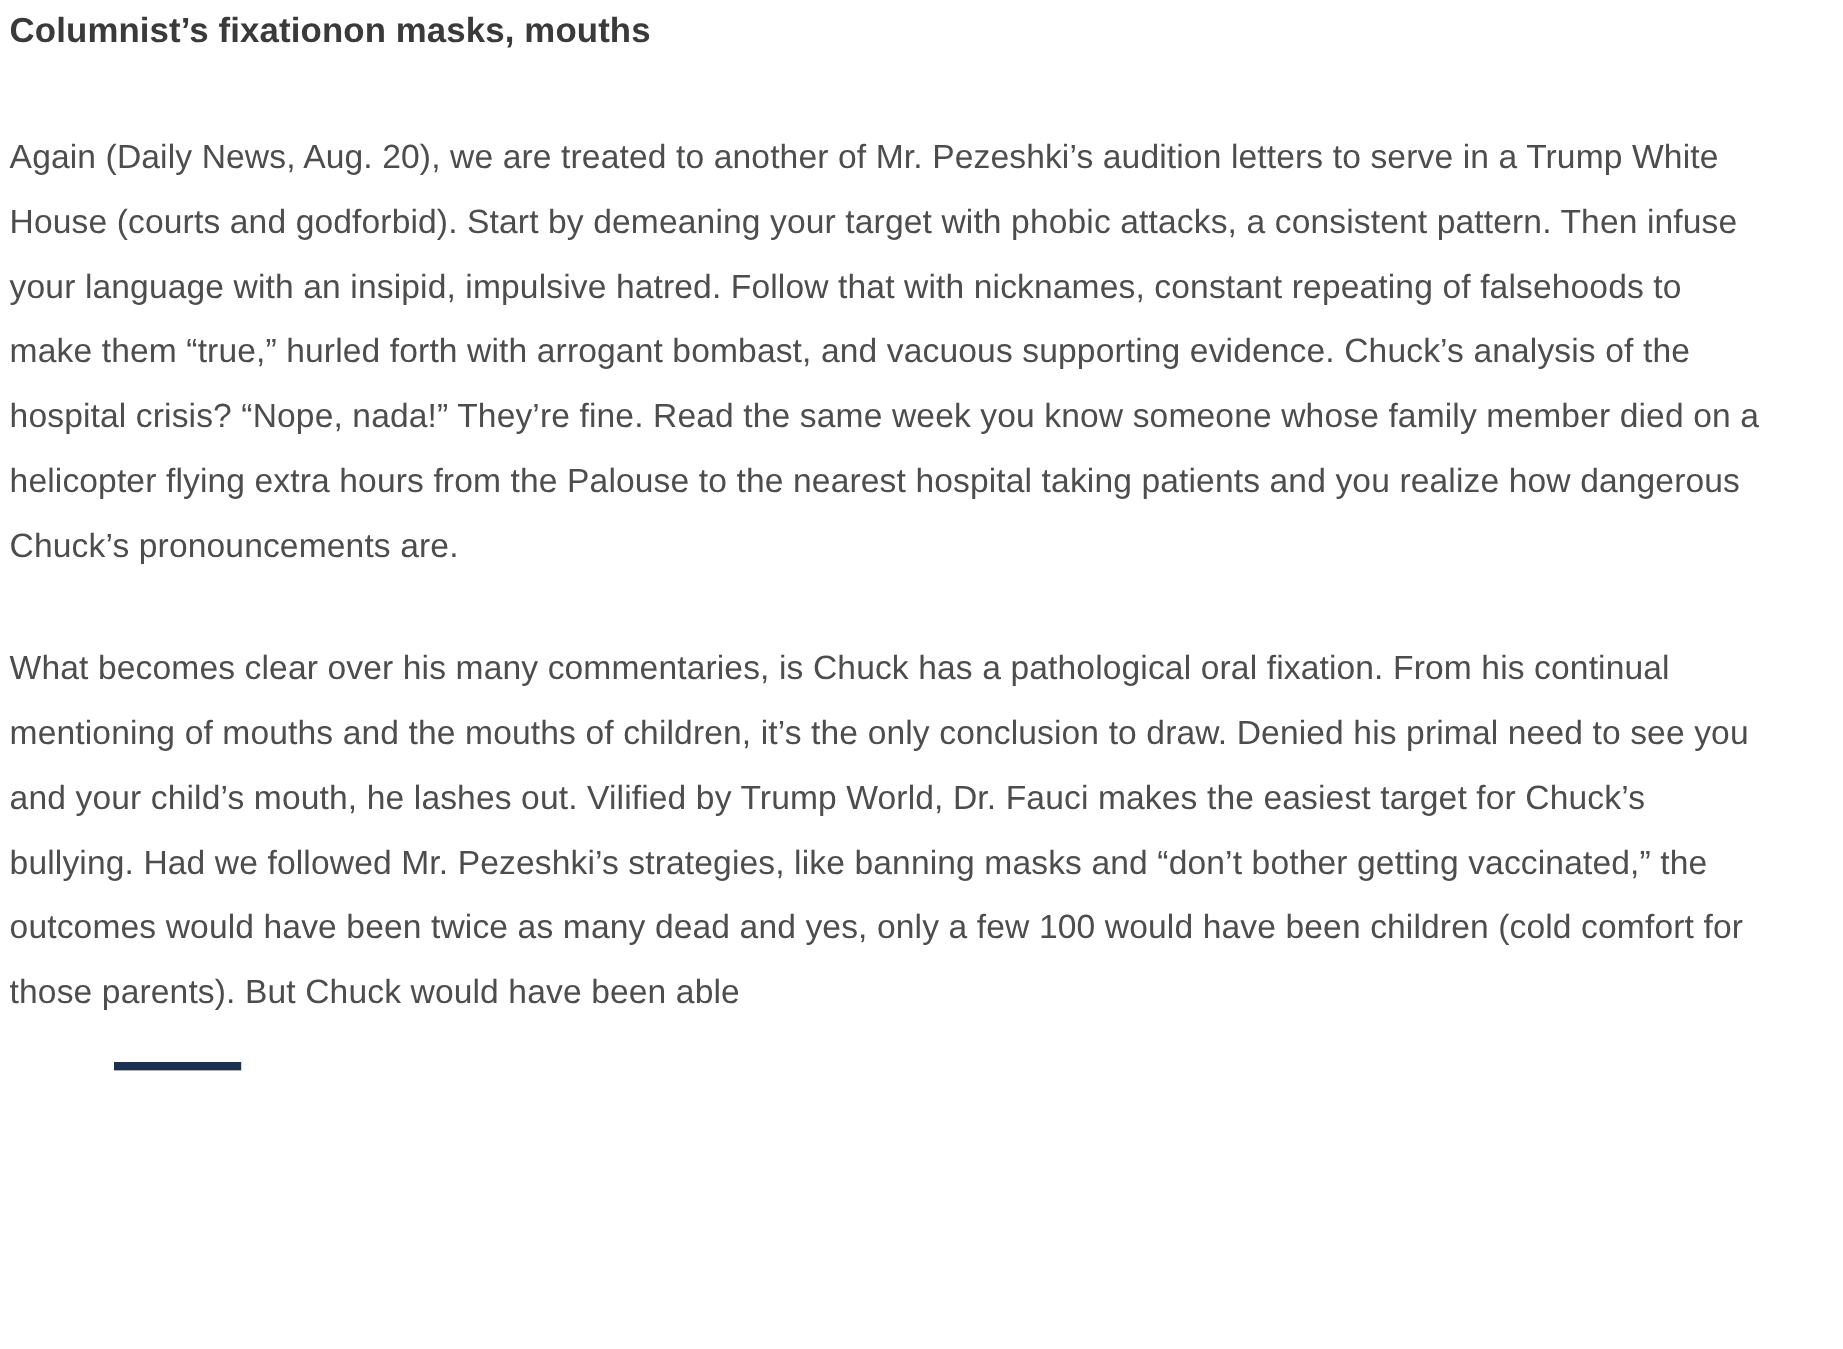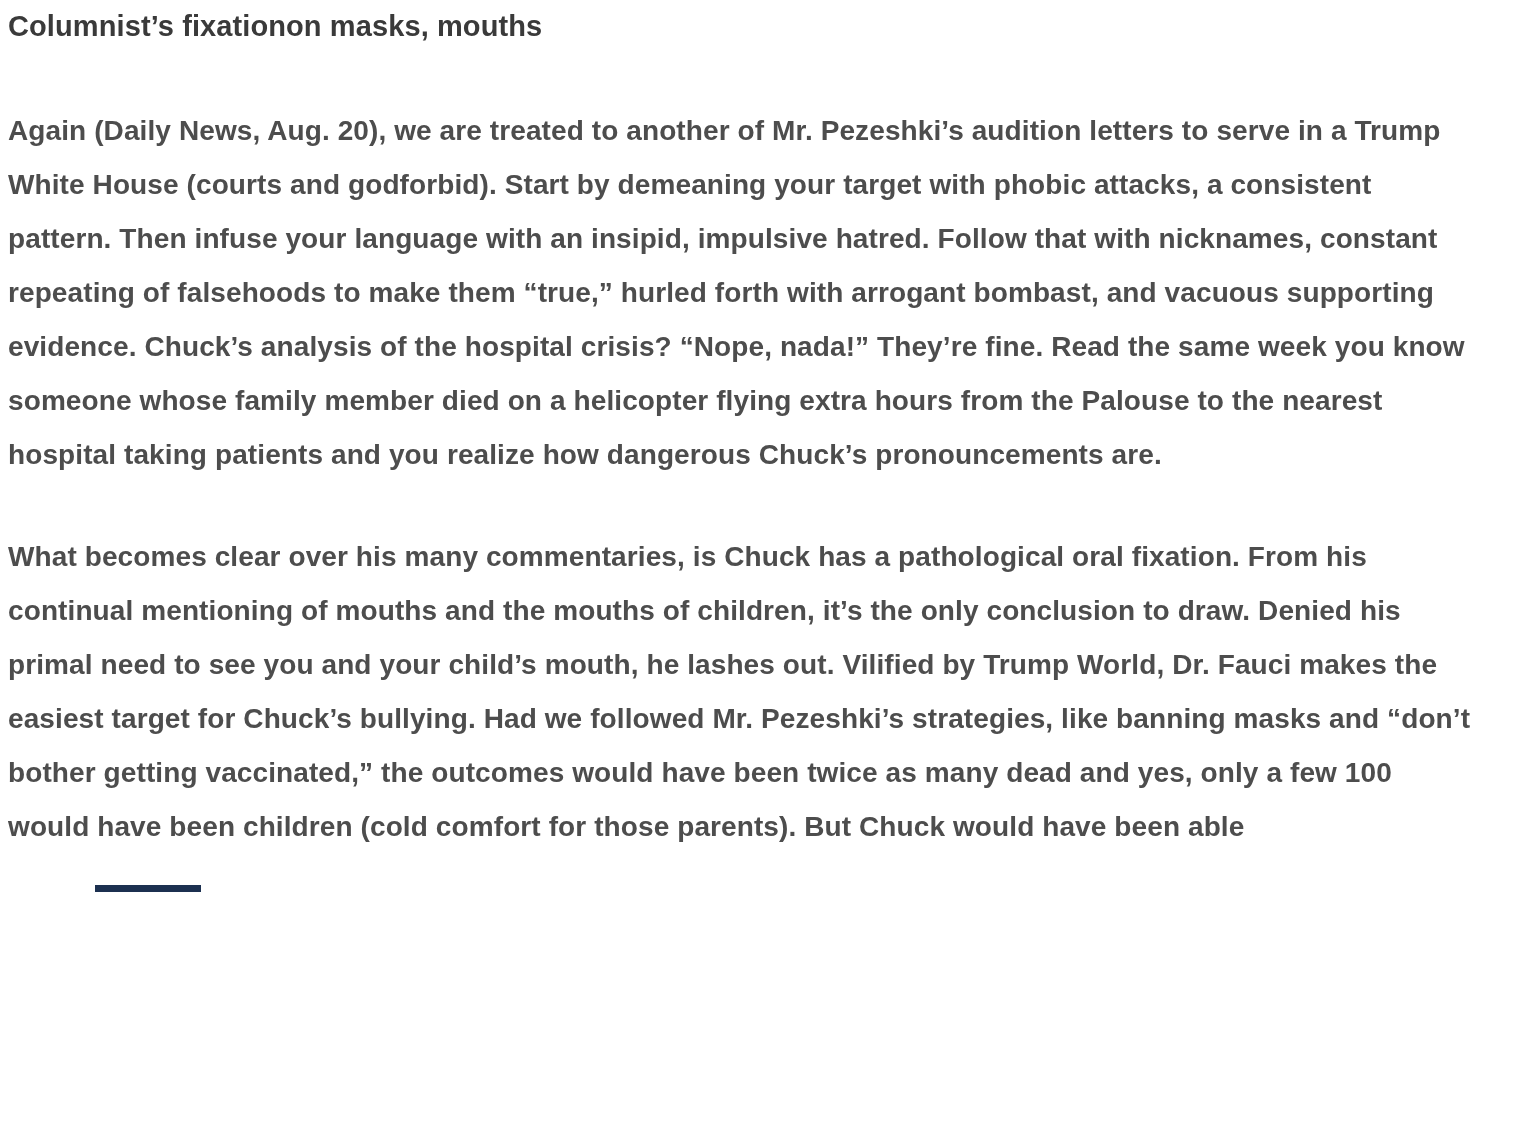--- a/index.html
+++ b/index.html
@@ -25,21 +25,21 @@
   .article-title {
     font-size: 29px;
     font-weight: bold;
     line-height: 40px;
     color: var(--title-color);
     letter-spacing: 0.1px;
     margin: 0 0 58px 0;
   }
   .article-paragraph {
     font-size: 28px;
-    font-weight: 700;
+    font-weight: 400;
     line-height: 54px;
     color: var(--body-color);
     letter-spacing: 0.1px;
     margin: 0 0 48px 0;
   }
   .partial-embed {
     position: absolute;
     left: 95px;
     bottom: 0;
     width: 106px;

